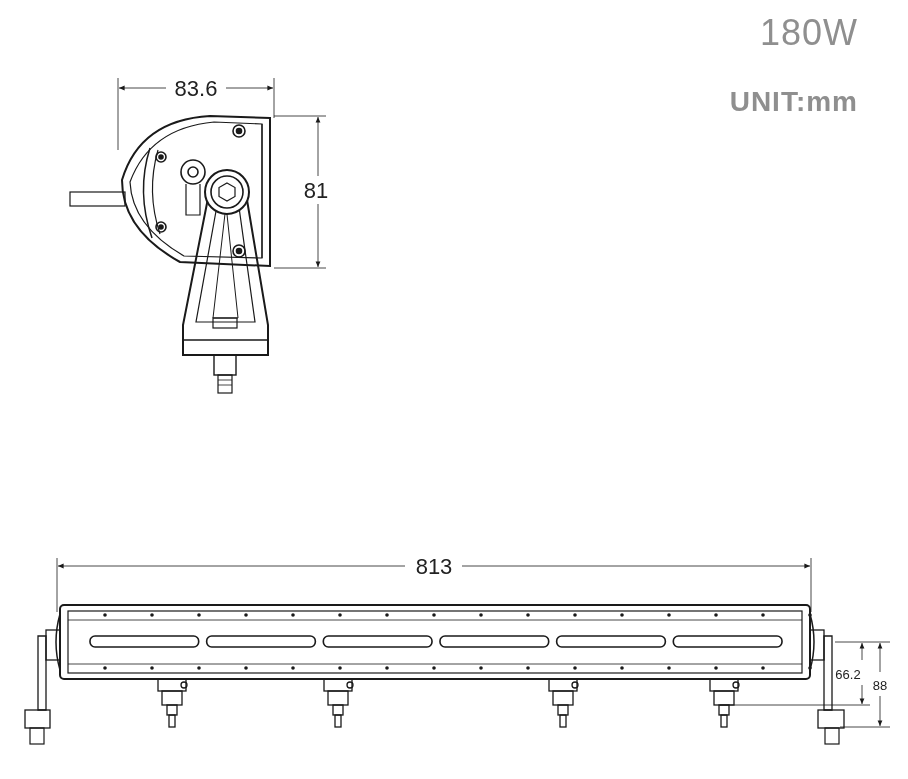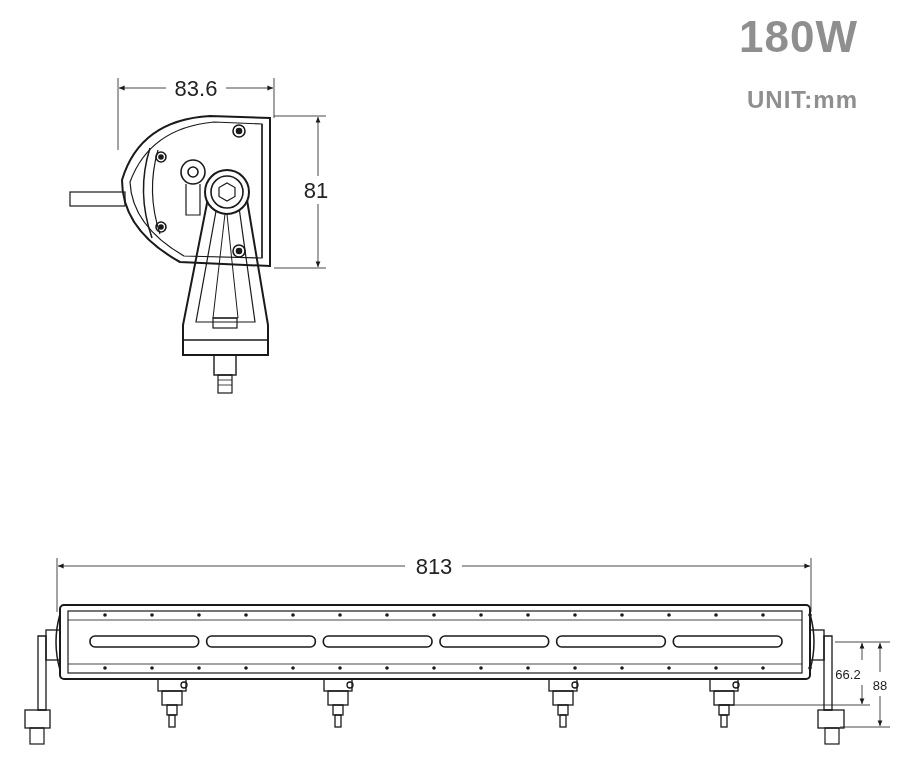--- a/index.html
+++ b/index.html
@@ -1,18 +1,18 @@
 <!DOCTYPE html>
 <html><head>
 <meta charset="utf-8">
 <style>
   html,body{margin:0;padding:0;background:#ffffff;}
   body{width:908px;height:779px;position:relative;overflow:hidden;font-family:"Liberation Sans",sans-serif;}
-  .title{position:absolute;right:50px;top:12px;font-size:44px;font-weight:bold;color:#8f8f8f;letter-spacing:1px;font-family:"Liberation Sans",sans-serif;}
-  .unit{position:absolute;right:50px;top:86px;font-size:24px;font-weight:bold;color:#8f8f8f;letter-spacing:1px;font-family:"Liberation Sans",sans-serif;}
+  .title{position:absolute;right:50px;top:12px;font-size:36px;font-weight:normal;color:#8f8f8f;letter-spacing:1px;font-family:"Liberation Sans",sans-serif;}
+  .unit{position:absolute;right:50px;top:86px;font-size:28px;font-weight:bold;color:#8f8f8f;letter-spacing:1px;font-family:"Liberation Sans",sans-serif;}
   svg{position:absolute;left:0;top:0;}
   .dim{font-family:"Liberation Sans",sans-serif;fill:#222;}
 </style>
 </head>
 <body>
 
 <div class="title">180W</div>
 <div class="unit">UNIT:mm</div>
 
 <svg width="908" height="779" viewBox="0 0 908 779">

